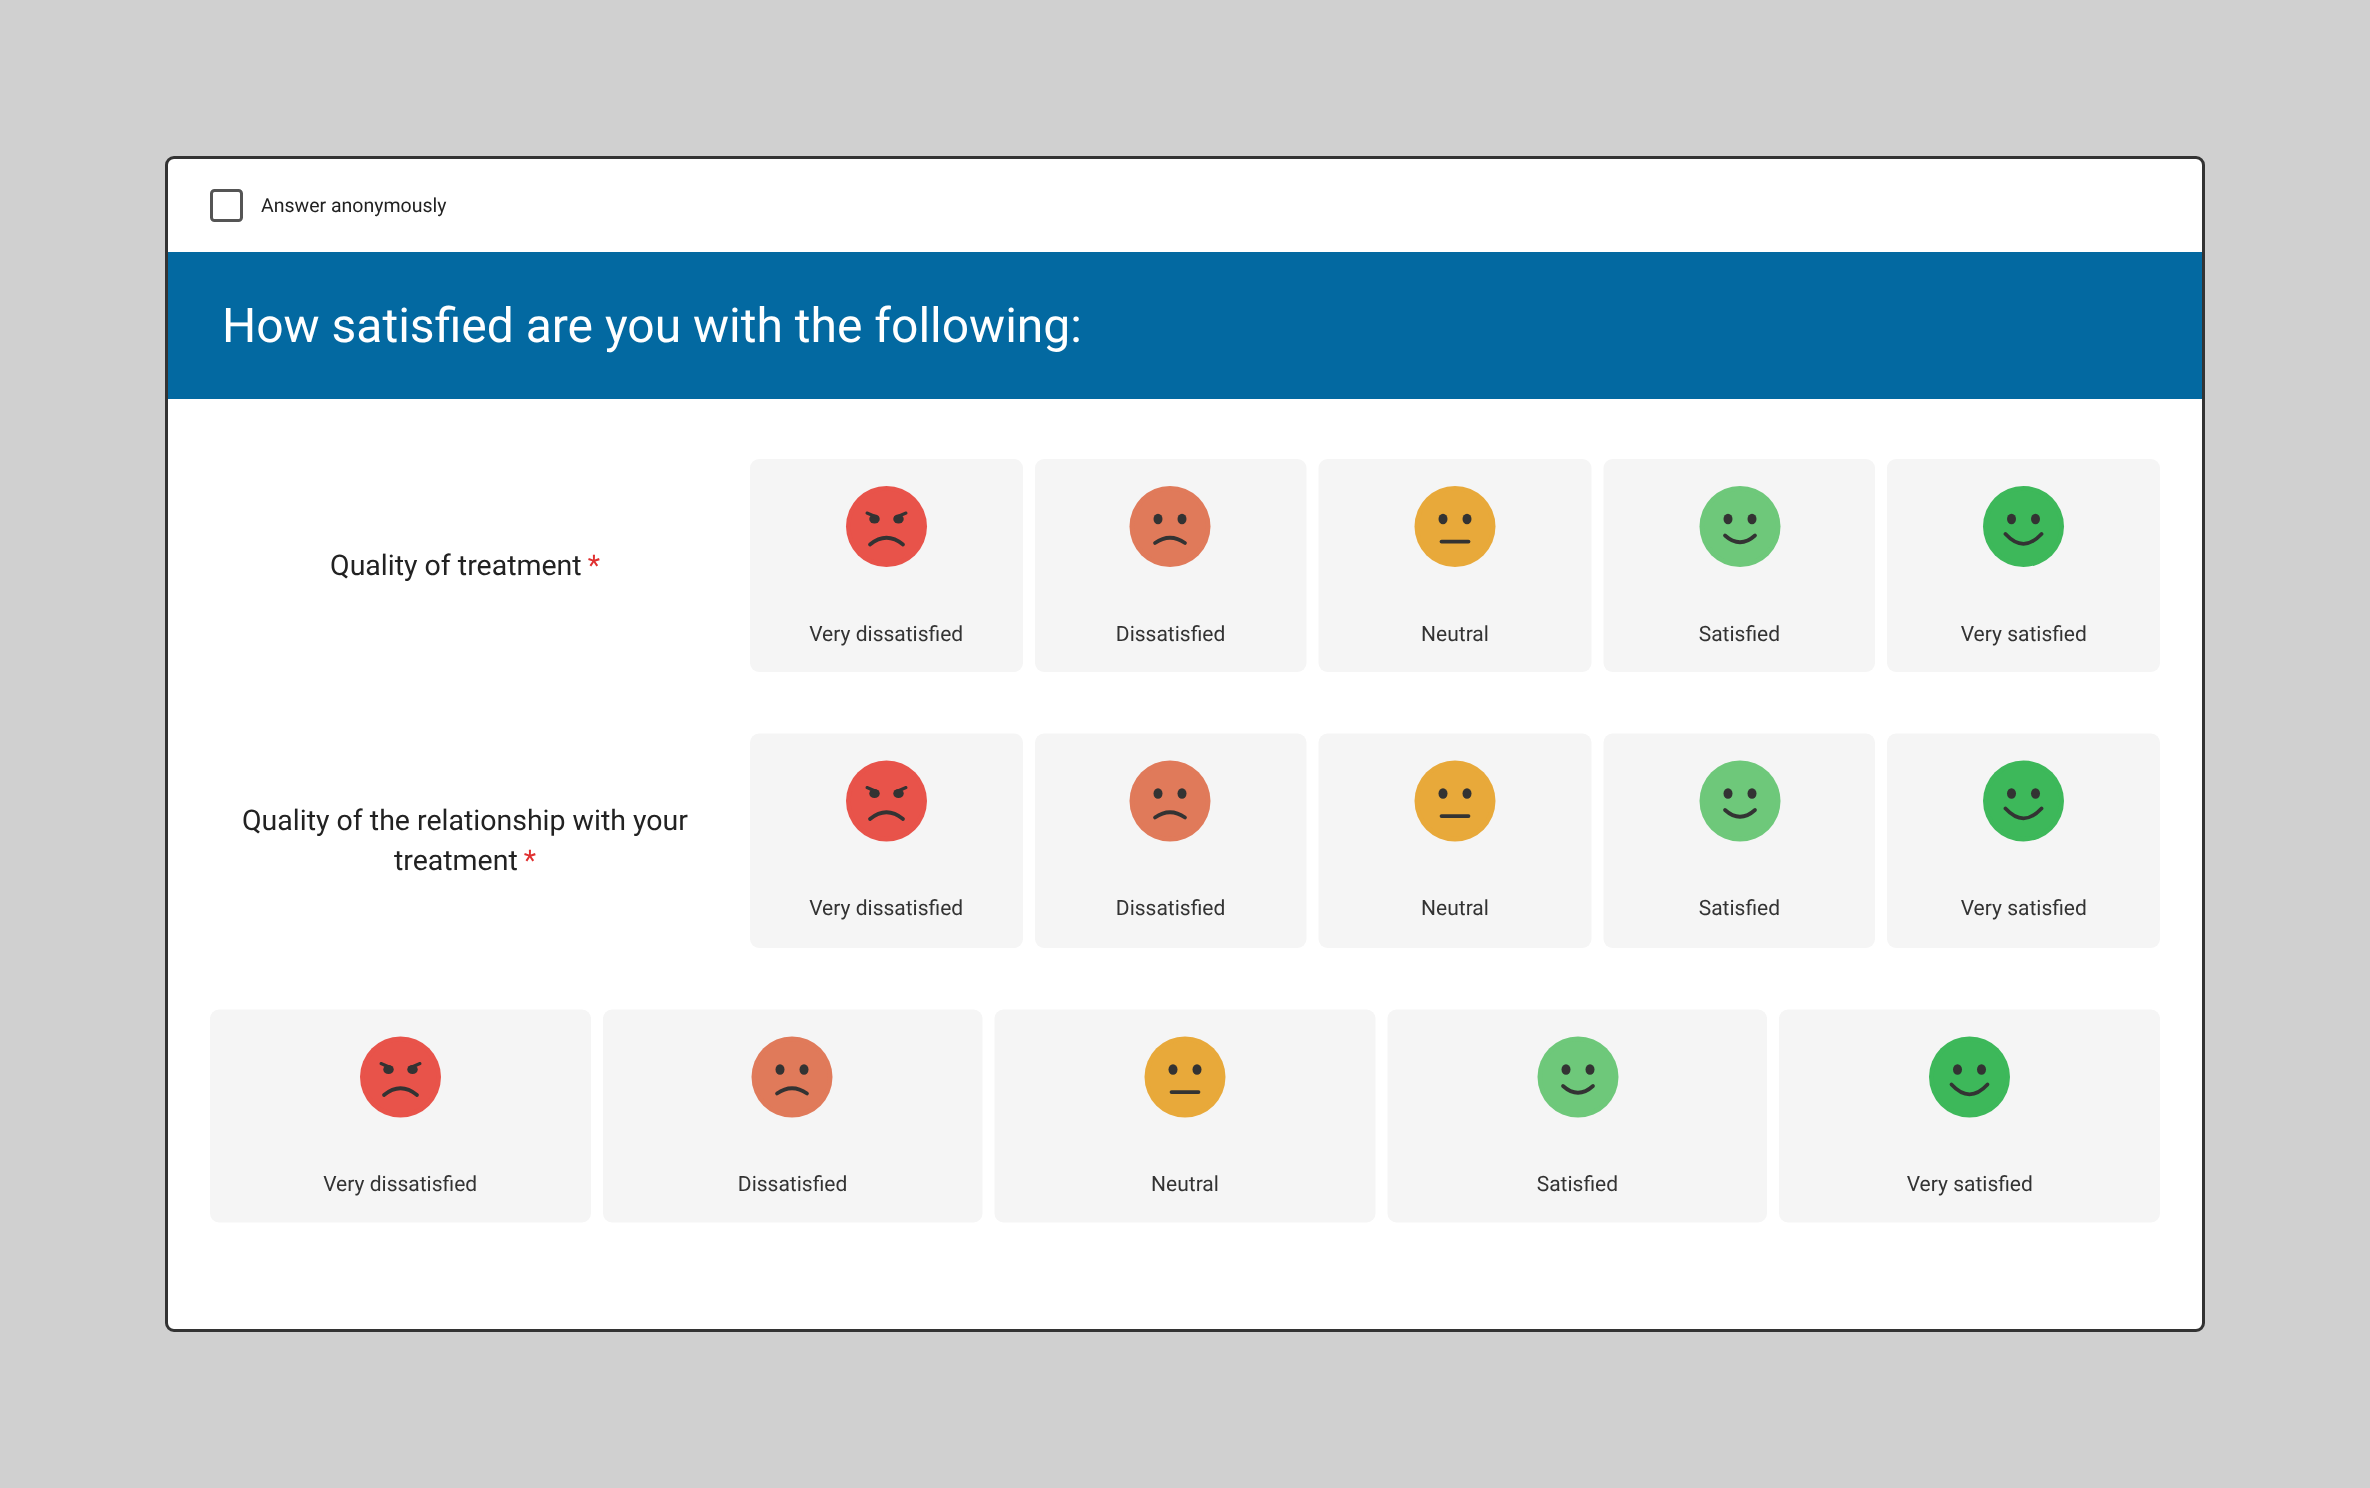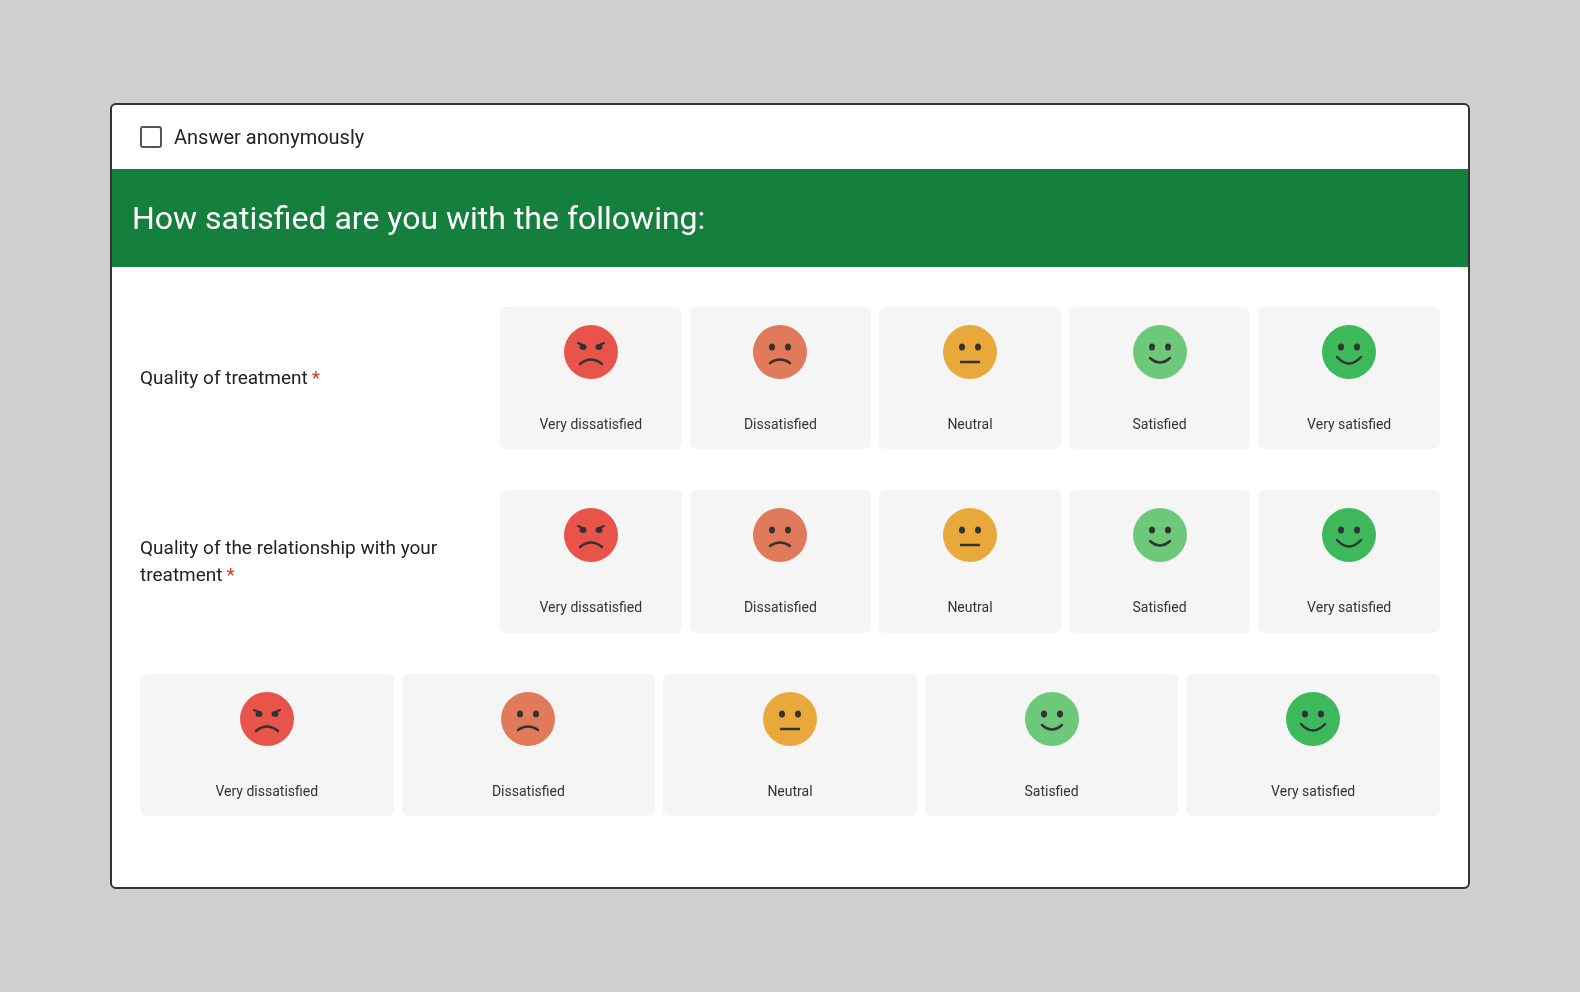--- a/index.html
+++ b/index.html
@@ -27,26 +27,26 @@
     }
     .anon-checkbox {
       width: 22px;
       height: 22px;
       border: 2px solid #555;
       border-radius: 3px;
       background: #fff;
       flex-shrink: 0;
     }
     .anon-label {
-      font-size: 20px;
+      font-size: 13px;
       color: #222;
     }
     .header-banner {
-      background: #15803d;
-      padding: 30px 20px;
+      background: #0369a1;
+      padding: 30px 36px;
       margin-bottom: 10px;
     }
     .header-title {
       color: #fff;
       font-size: 32px;
       font-weight: 400;
     }
     .questions-container {
       padding: 10px 28px;
     }
@@ -56,20 +56,21 @@
       padding: 20px 0;
       border-bottom: 1px solid transparent;
     }
     .question-label {
       width: 360px;
       flex-shrink: 0;
       font-size: 19px;
       color: #222;
       line-height: 1.4;
       padding-right: 20px;
+      text-align: center;
     }
     .question-label .required {
       color: #e03030;
       margin-left: 4px;
     }
     .options-group {
       display: flex;
       gap: 8px;
       flex: 1;
     }

